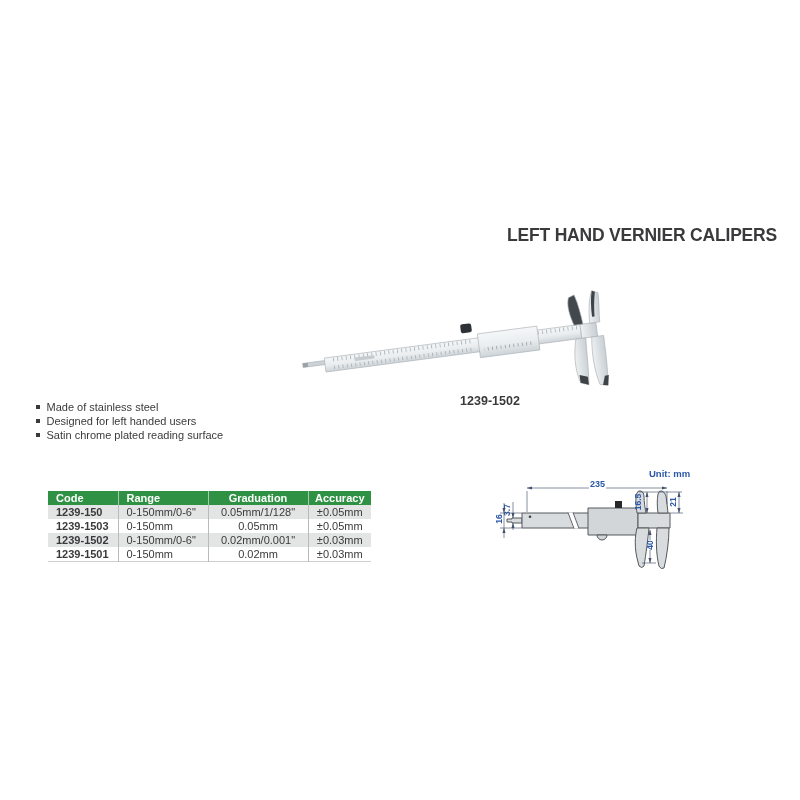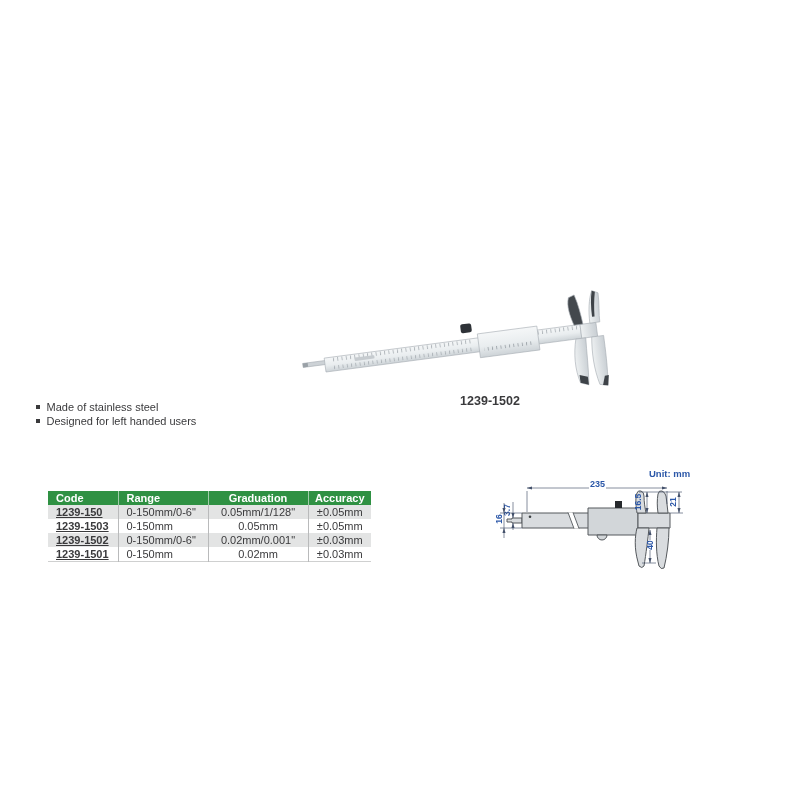--- a/index.html
+++ b/index.html
@@ -27,37 +27,38 @@
   table.specs th{background:var(--header_green,#2f9143);color:#ffffff;font-weight:bold;
                  height:14px;padding:0;line-height:14px;}
   table.specs th.l{text-align:left;padding-left:8px;}
   table.specs th+th{border-left:1px solid rgba(255,255,255,0.55);}
   table.specs td{height:14px;padding:0;line-height:14px;}
   table.specs td.l{text-align:left;padding-left:8px;}
   table.specs td.c{text-align:center;}
   table.specs td+td{border-left:1px solid #b9babb;}
   table.specs tr.odd td{background:var(--row_stripe,#e3e4e4);}
   table.specs tr.even td{background:#ffffff;}
-  table.specs td.code{font-weight:bold;text-decoration:underline;}
+  table.specs td.code{font-weight:bold;}
 
   .drawing-wrap{position:absolute;left:486px;top:456px;width:300px;height:140px;}
   .dim{font-family:"Liberation Sans",sans-serif;font-size:8.5px;font-weight:bold;
        fill:var(--dim_blue,#2b57a8);}
   .unit{font-family:"Liberation Sans",sans-serif;font-size:9.5px;font-weight:bold;
         fill:var(--dim_blue,#2b57a8);}
   .dl{stroke:#44516b;stroke-width:0.65;fill:none;}
   .ol{stroke:#54585c;stroke-width:1;fill:#d9dcdf;stroke-linejoin:round;}
   .ol2{stroke:#54585c;stroke-width:1;fill:#d2d6d9;stroke-linejoin:round;}
   .pol{stroke:#a6adb3;stroke-width:0.6;stroke-linejoin:round;}
 </style>
 </head>
 <body>
 
 <div id="page">
 
+  <div class="page-title">LEFT HAND VERNIER CALIPERS</div>
 
   <div class="photo-wrap">
     <svg width="318" height="112" viewBox="0 0 318 112">
       <defs>
         <linearGradient id="met" x1="0" y1="0" x2="0" y2="1">
           <stop offset="0" stop-color="#f5f7f8"></stop>
             <stop offset="0.55" stop-color="#e9edef"></stop>
           <stop offset="1" stop-color="#cdd3d7"></stop>
         </linearGradient>
         <linearGradient id="met2" x1="0" y1="0" x2="1" y2="0">
@@ -94,20 +95,24 @@
 
   <ul class="features">
     <li>
         <span class="sq"></span>
         <span>Made of stainless steel</span>
       </li>
     <li>
         <span class="sq"></span>
         <span>Designed for left handed users</span>
       </li>
+    <li>
+        <span class="sq"></span>
+        <span>Satin chrome plated reading surface</span>
+      </li>
   </ul>
 
   <table class="specs">
     <colgroup>
         <col class="c1">
         <col class="c2">
         <col class="c3">
         <col class="c4">
       </colgroup>
     <thead>

